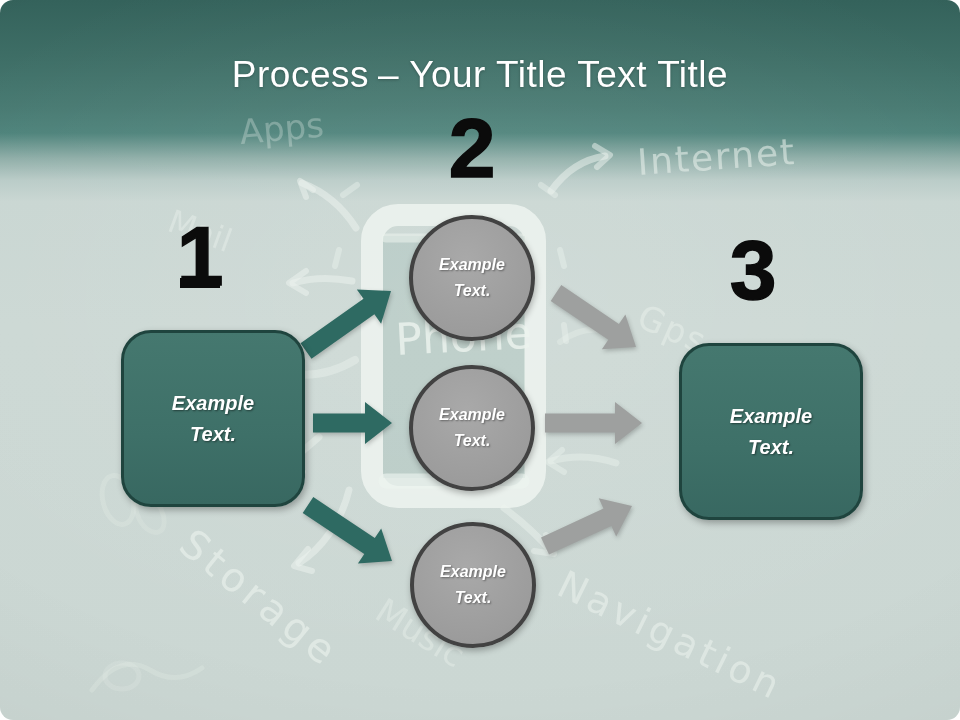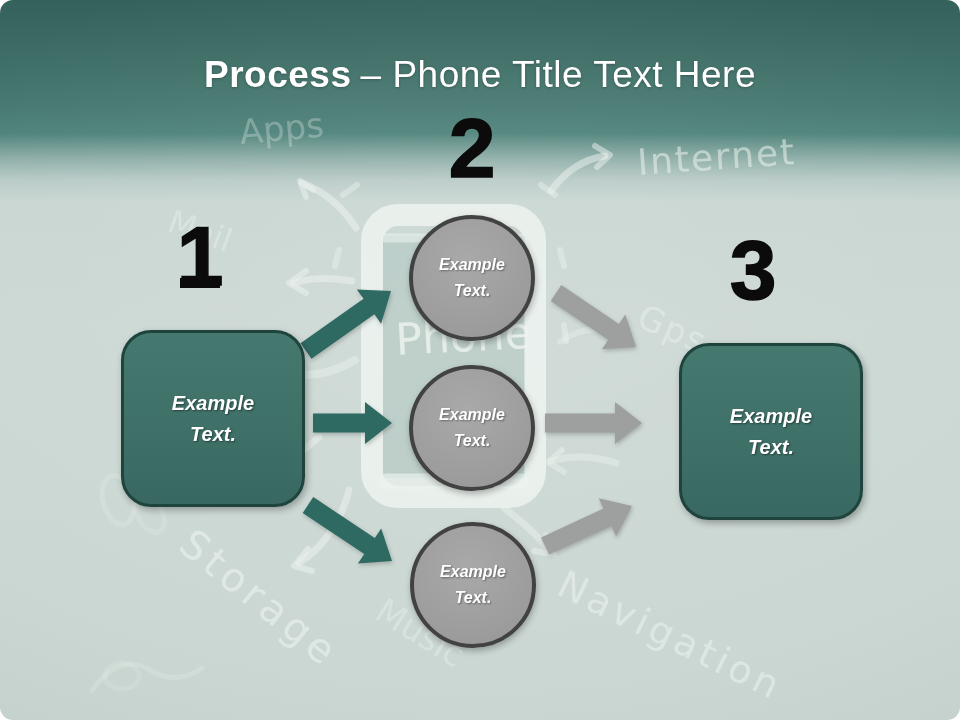--- a/index.html
+++ b/index.html
@@ -8,21 +8,21 @@
     font-family:"Liberation Sans", sans-serif;
     background:linear-gradient(180deg,
       #34625B 0%, #3E6E66 8%, #487A72 15%, #4E837B 18.5%,
       #8FAEA8 22%, #B9CBC7 25%, #C9D6D2 28%, #CCD8D4 45%, #CBD7D3 100%);
   }
   #vignette{position:absolute;inset:0;z-index:0;pointer-events:none;
     background:radial-gradient(120% 95% at 50% 42%, rgba(255,255,255,0.10) 0%, rgba(255,255,255,0) 55%, rgba(0,0,0,0.06) 100%);}
   
   .title{position:absolute;top:54px;left:0;width:960px;text-align:center;z-index:5;
     color:var(--title-text,#fff);font-size:37px;letter-spacing:.5px;text-shadow:0 1px 3px rgba(0,0,0,.25);}
-  .title .kw{font-weight:bold;}
+  .title .kw{font-weight:normal;}
   .title .rest{font-weight:normal;margin-left:9px;}
   
   #chalk-svg,#arrow-svg{position:absolute;left:0;top:0;z-index:1;}
   #arrow-svg{z-index:2;}
   #arrow-svg polygon{filter:drop-shadow(1px 2px 2px rgba(0,0,0,0.22));}
   .chalk-word{position:absolute;z-index:1;color:var(--chalk,#EDF4EF);transform-origin:0 0;
     font-family:"DejaVu Sans", sans-serif;white-space:nowrap;pointer-events:none;}
   #w-apps{left:238px;top:112px;font-size:34px;transform:rotate(-5deg);opacity:.30;}
   #w-internet{left:636px;top:142px;font-size:36px;transform:rotate(-4deg);opacity:.55;letter-spacing:2px;}
   #w-mail{left:176px;top:202px;font-size:32px;transform:rotate(20deg);opacity:.40;}
@@ -121,21 +121,21 @@
   <svg id="arrow-svg" width="960" height="720">
       <polygon points="311.5,358.8 374.4,314.3 381.1,323.7 391.0,291.0 356.8,289.4 363.5,298.8 300.5,343.2" fill="var(--teal-arrow)"></polygon>
       <polygon points="313.0,432.5 365.0,432.5 365.0,444.0 392.0,423.0 365.0,402.0 365.0,413.5 313.0,413.5" fill="var(--teal-arrow)"></polygon>
       <polygon points="302.7,512.9 364.3,553.9 357.9,563.5 392.0,561.0 381.2,528.6 374.8,538.1 313.3,497.1" fill="var(--teal-arrow)"></polygon>
       <polygon points="550.7,300.9 608.3,339.8 601.9,349.3 636.0,347.0 625.4,314.5 618.9,324.0 561.3,285.1" fill="var(--gray-arrow)"></polygon>
       <polygon points="545.0,432.5 615.0,432.5 615.0,444.0 642.0,423.0 615.0,402.0 615.0,413.5 545.0,413.5" fill="var(--gray-arrow)"></polygon>
       <polygon points="549.0,554.6 611.4,525.9 616.2,536.4 632.0,506.0 598.7,498.2 603.5,508.6 541.0,537.4" fill="var(--gray-arrow)"></polygon>
     </svg>
 
   <div class="title">
-    <span class="kw">Process</span><span class="rest">– Phone Title Text Here</span>
+    <span class="kw">Process</span><span class="rest">– Your Title Text Title</span>
   </div>
 
   <div class="num" id="num-1">1</div>
   <div class="num" id="num-2">2</div>
   <div class="num" id="num-3">3</div>
 
   <div class="step-box" id="box-left">
     <span>Example Text.</span>
   </div>
   <div class="step-box" id="box-right">

